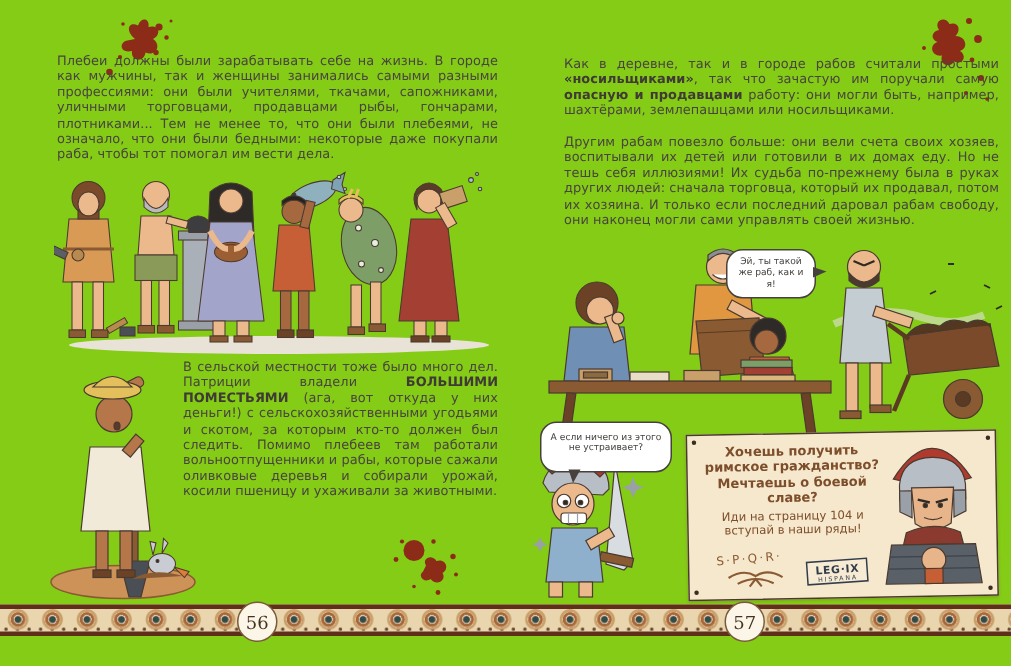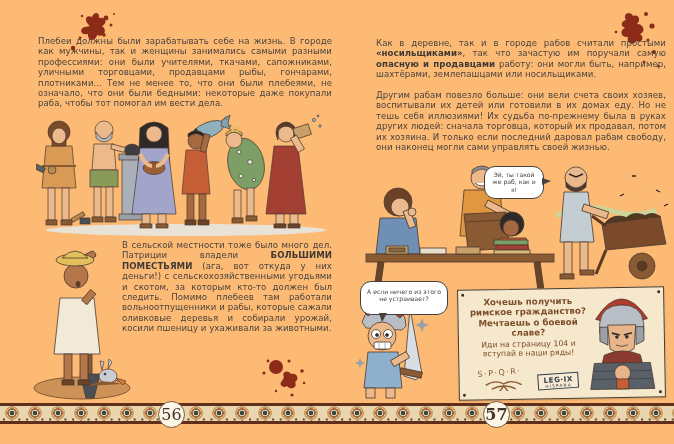--- a/index.html
+++ b/index.html
@@ -1,16 +1,16 @@
 <!DOCTYPE html>
 <html><head>
 <meta charset="utf-8">
 <style>
   html,body{margin:0;padding:0;background:#fff;}
-  .spread{position:relative;width:674px;height:444px;background:#fdba74;overflow:hidden;
+  .spread{position:relative;width:674px;height:444px;background:#84cc16;overflow:hidden;
           font-family:"DejaVu Sans",sans-serif;}
   .abs{position:absolute;}
   p.bodytext{position:absolute;margin:0;font-size:8.6px;line-height:10.4px;color:#49443f;
              text-align:justify;letter-spacing:0.04px;}
   p.bodytext b{font-weight:bold;color:#3f3a35;}
 
   
   .bubble{position:absolute;background:#ffffff;border:1.3px solid #46413c;border-radius:11px;
           padding:4px 5px;font-size:6.1px;line-height:7.3px;text-align:center;color:#46413c;
           box-sizing:border-box;z-index:4;}
@@ -33,21 +33,21 @@
   .poster .spqr{position:absolute;left:18px;bottom:22px;color:#8a5a33;font-size:8px;
           letter-spacing:1.5px;transform:rotate(-4deg);}
   .poster .stamp{position:absolute;left:78px;bottom:9px;border:1.6px solid #323c4a;
           color:#323c4a;transform:rotate(-3deg);padding:1px 5px 0;text-align:center;
           font-size:7.2px;font-weight:bold;letter-spacing:0.5px;background:rgba(255,255,255,.15);}
   .poster .stamp .sub{font-size:4.2px;letter-spacing:1.2px;font-weight:normal;margin-top:-1px;}
 
   
   .pagenum{position:absolute;top:401px;width:25px;height:25px;border-radius:50%;
           background:#fcf6e8;border:1.3px solid #7a5a3a;color:#443322;z-index:6;
-          font-family:"DejaVu Serif",serif;font-size:16px;display:flex;align-items:center;
+          font-family:"DejaVu Serif",serif;font-size:12px;display:flex;align-items:center;
           justify-content:center;}
 
   
   .mosaic{position:absolute;left:0;top:403px;width:674px;height:21px;box-sizing:border-box;
           background-color:#e9d6ae;
           border-top:3px solid #5f2f1c;border-bottom:3px solid #5f2f1c;
           background-image:
             radial-gradient(circle at 12px 7px, #324a4a 0 2px, rgba(0,0,0,0) 2.6px),
             radial-gradient(circle at 12px 7px, rgba(0,0,0,0) 0 3px, #a8663c 3px 4.6px, rgba(0,0,0,0) 5.2px),
             radial-gradient(circle at 12px 7px, rgba(0,0,0,0) 0 5.2px, #caa06a 5.2px 6.6px, rgba(0,0,0,0) 7.2px),
@@ -355,15 +355,15 @@
         <line x1="7" y1="78" x2="65" y2="78" stroke="#3d434a"></line>
         <line x1="6" y1="86" x2="66" y2="86" stroke="#3d434a"></line>
         <circle cx="36" cy="80" r="8" fill="#e8b48a"></circle>
         <rect x="30" y="86" width="12" height="10" fill="#c65f35"></rect>
       </g>
     </svg>
   </div>
 
   <div class="mosaic"></div>
   <div class="pagenum" style="left:158px;">56</div>
-  <div class="pagenum" style="left:483px;font-weight:bold;">57</div>
+  <div class="pagenum" style="left:483px;">57</div>
 
 </div>
 
 </body></html>

